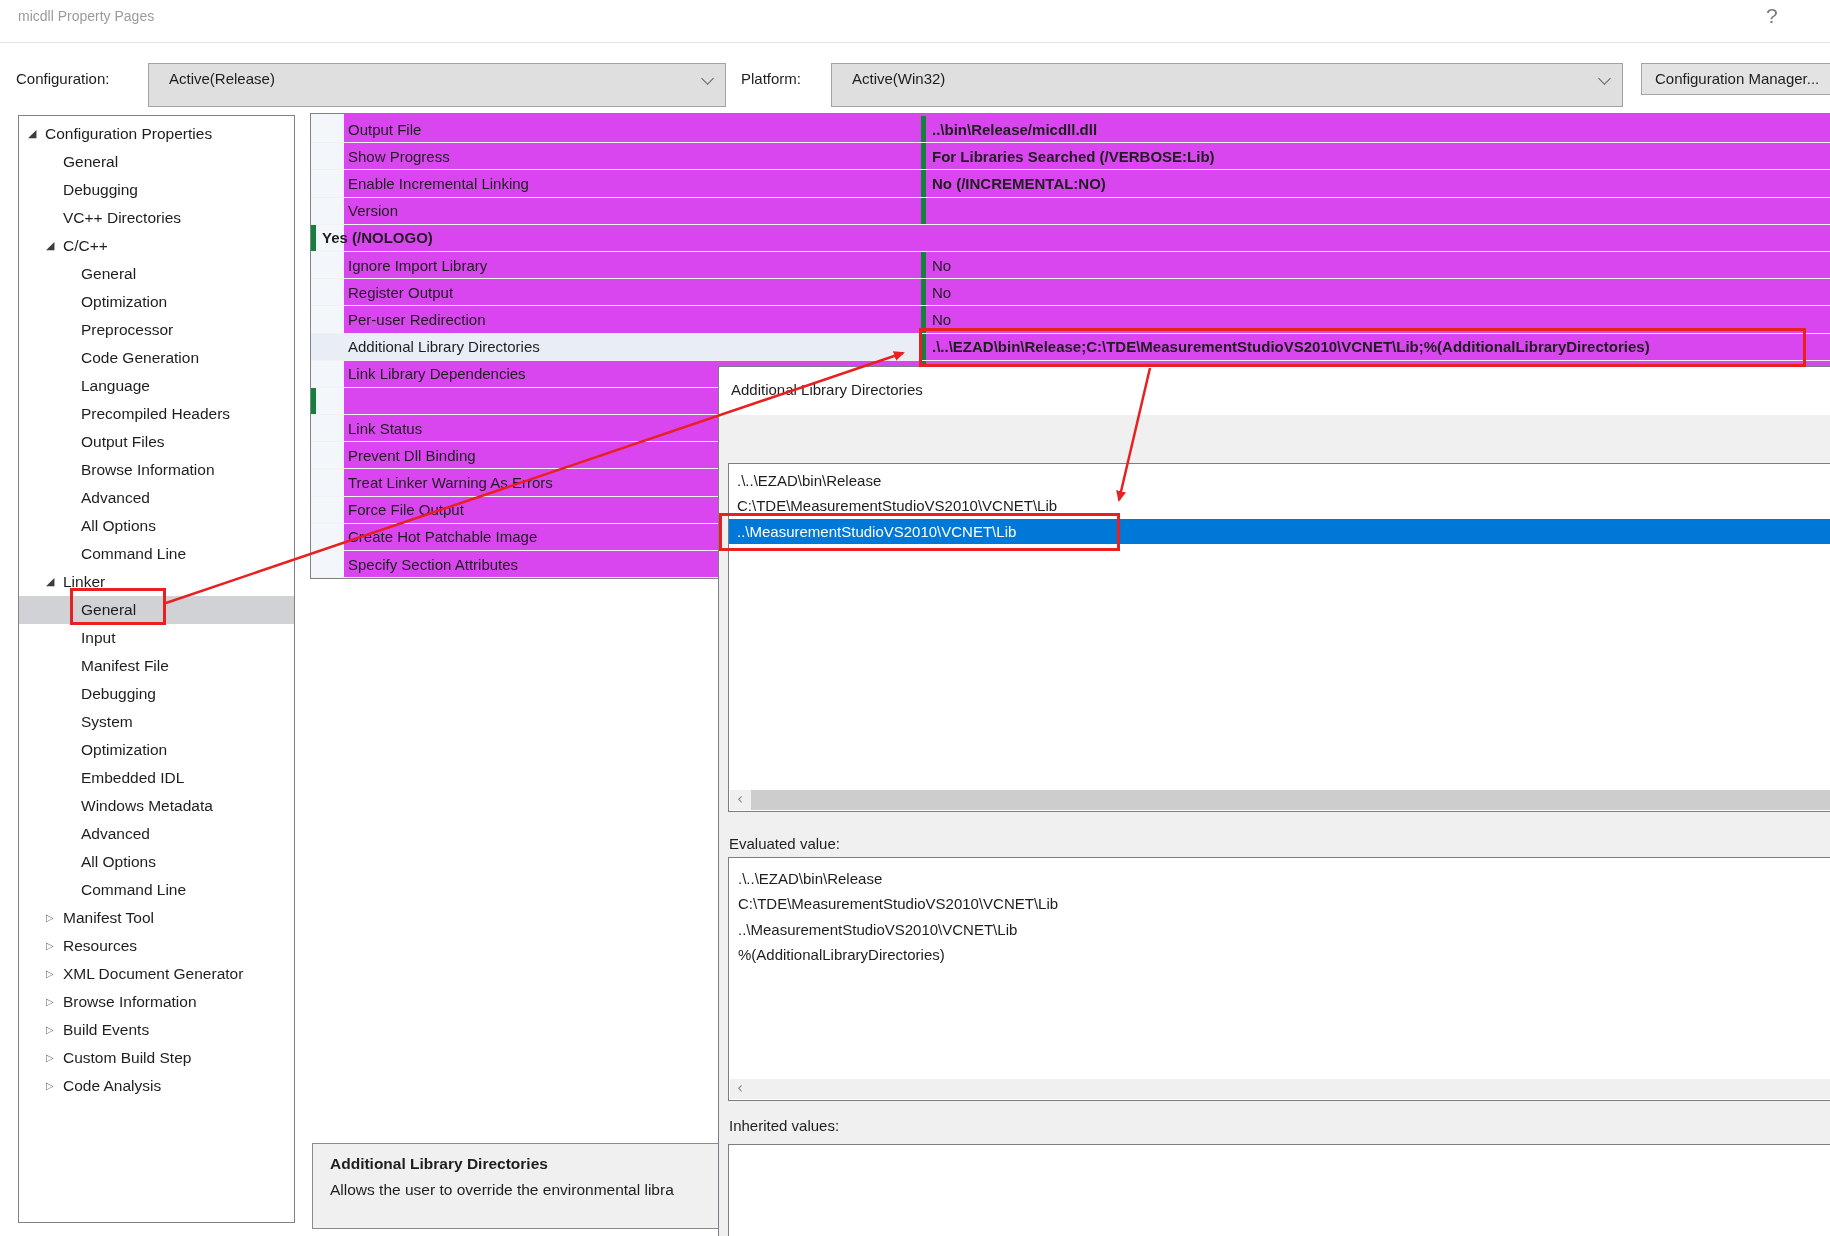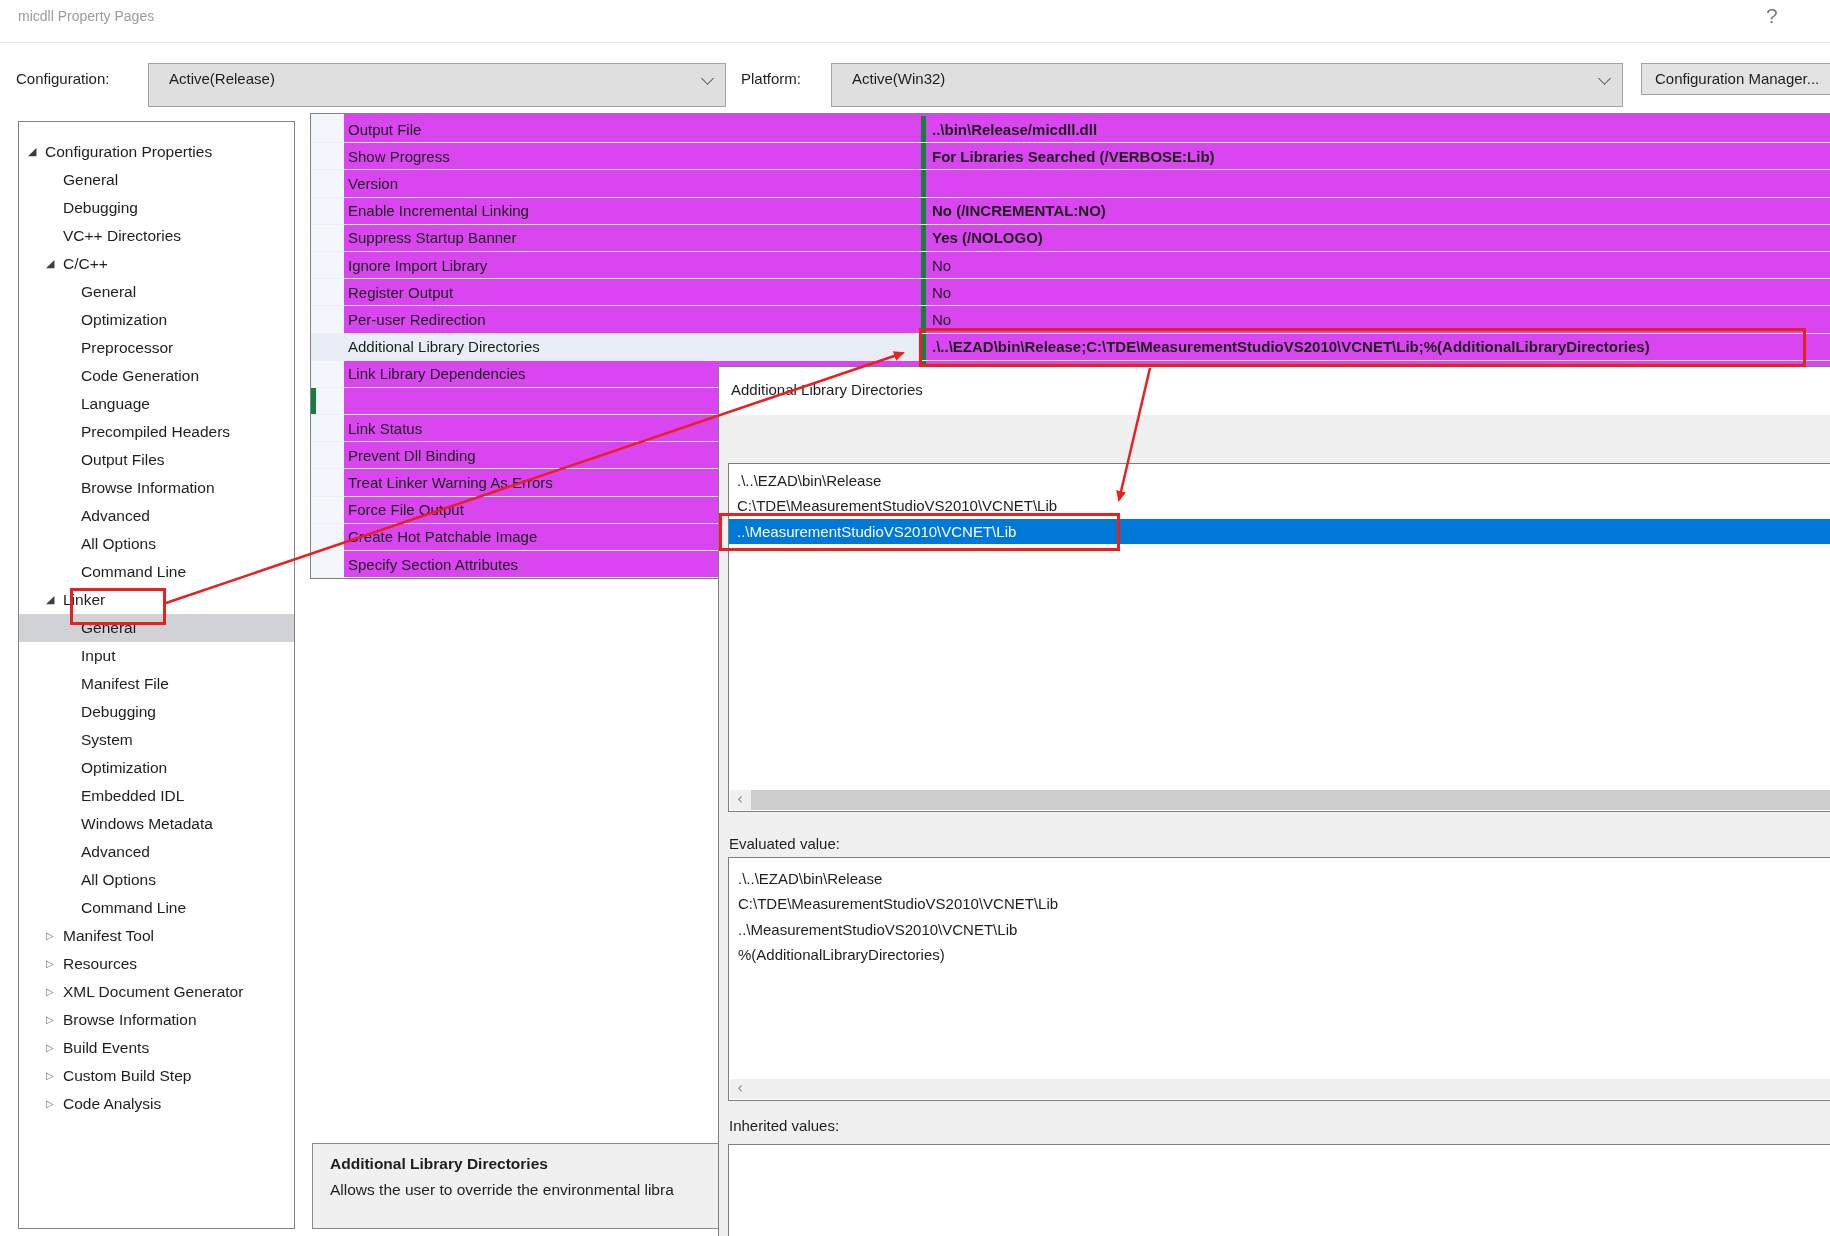--- a/index.html
+++ b/index.html
@@ -16,22 +16,22 @@
   .tlabel { position:absolute; top:63px; height:32px; line-height:32px; font-size:15px; }
   .dd { position:absolute; top:63px; height:44px; background:#dfdfdf; border:1px solid #a3a3a3;
         font-size:15px; line-height:30px; padding-left:20px; white-space:nowrap; }
   .chev { position:absolute; right:13px; top:10px; width:9px; height:9px;
           border-right:1.7px solid #5a5a5a; border-bottom:1.7px solid #5a5a5a;
           transform:rotate(45deg); }
   .btn { position:absolute; top:63px; height:32px; background:#e3e3e3; border:1px solid #a3a3a3;
          font-size:15px; line-height:30px; padding-left:13px; white-space:nowrap; overflow:hidden; }
 
   
-  .tree { position:absolute; left:18px; top:121px; width:277px; height:1108px;
-          border:1px solid #828282; background:#fff; padding-top:16px; overflow:hidden; }
+  .tree { position:absolute; left:18px; top:115px; width:277px; height:1108px;
+          border:1px solid #828282; background:#fff; padding-top:4px; overflow:hidden; }
   .titem { position:relative; display:flex; align-items:center; height:28px; font-size:15.5px; white-space:nowrap; }
   .titem.selected { background:#d1d2d6; }
   .titem .glyph { width:17px; flex:0 0 17px; font-family:"DejaVu Sans", sans-serif;
                   font-size:11px; color:#3c3c3c; line-height:28px; }
   .titem.lvl0 { padding-left:9px; }
   .titem.lvl1 { padding-left:27px; }
   .titem.lvl2 { padding-left:45px; }
   .titem.g-expanded .glyph::before { content:"◢"; }
   .titem.g-collapsed .glyph::before { content:"▷"; color:#6f6f6f; font-size:10px; }
 
@@ -247,30 +247,29 @@
     <div>
 
     <div class="grow bold">
           <div class="gname">Output File</div>
           <div class="gval">..\bin\Release/micdll.dll</div>
         </div>
         <div class="grow bold">
           <div class="gname">Show Progress</div>
           <div class="gval">For Libraries Searched (/VERBOSE:Lib)</div>
         </div>
-        <div class="grow">
-          <div class="gname">Version</div>
-          <div class="gval"></div>
-        </div>
         <div class="grow bold">
           <div class="gname">Enable Incremental Linking</div>
           <div class="gval">No (/INCREMENTAL:NO)</div>
         </div>
+        <div class="grow">
+          <div class="gname">Version</div>
+          <div class="gval"></div>
+        </div>
         <div class="grow bold">
-          <div class="gname">Suppress Startup Banner</div>
           <div class="gval">Yes (/NOLOGO)</div>
         </div>
         <div class="grow">
           <div class="gname">Ignore Import Library</div>
           <div class="gval">No</div>
         </div>
         <div class="grow">
           <div class="gname">Register Output</div>
           <div class="gval">No</div>
         </div>

